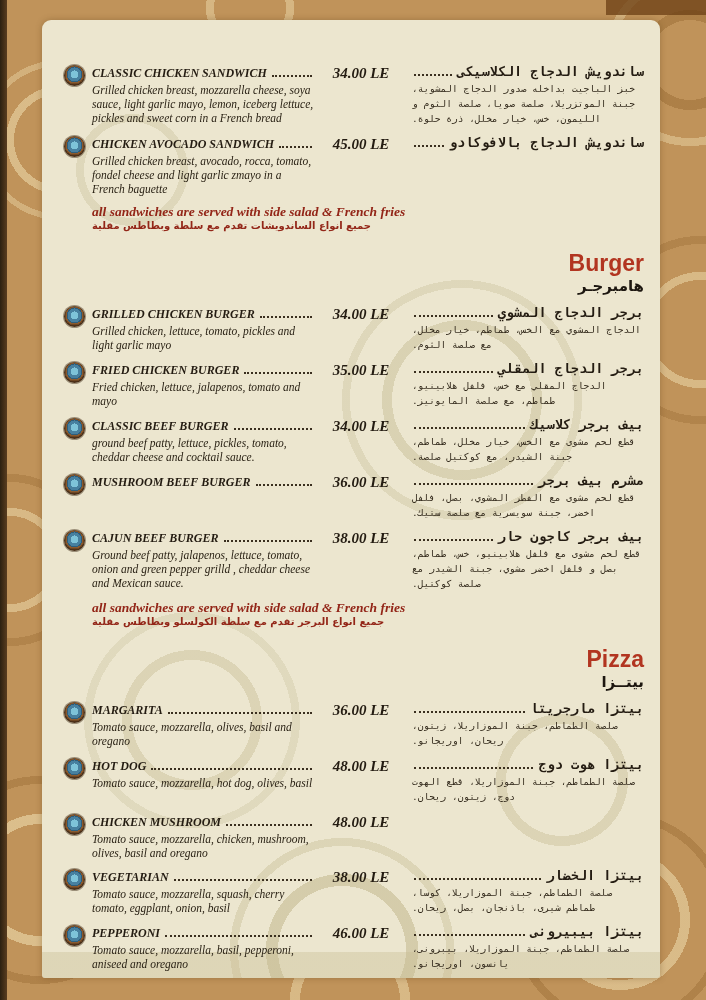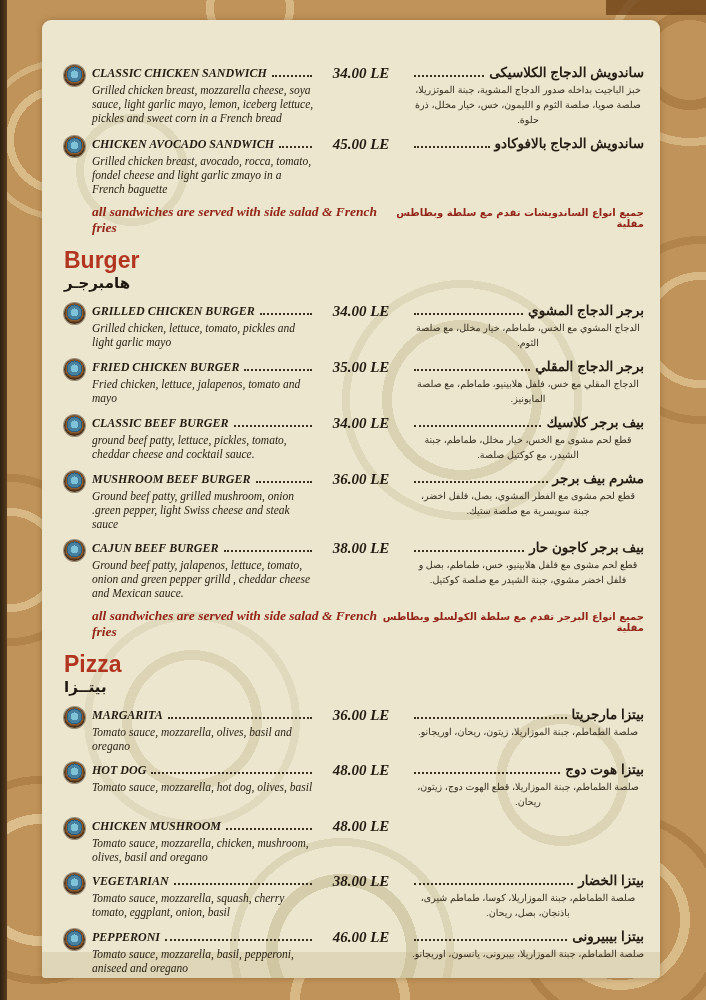--- a/index.html
+++ b/index.html
@@ -48,34 +48,34 @@
   .item{display:flex;align-items:flex-start;margin-bottom:8px;}
   .bullet{flex:0 0 21px;width:21px;height:21px;border-radius:50%;margin-top:1px;
     background:radial-gradient(circle at 50% 45%, #7ec3d8 0 4px, #47809f 4px 7px, #2e5d7a 7px 8px, #8a5a2e 8px 9px, #6f4723 9px 10px, #52341a 10px);
     box-shadow:0 0 0 1px rgba(60,40,18,.45), inset 0 0 2px rgba(0,0,0,.4);}
   .en-block{width:222px;margin-left:7px;color:#241c12;}
   .en-title-row{display:flex;align-items:baseline;font-style:italic;font-weight:bold;font-size:12px;line-height:19px;}
   .en-name{white-space:nowrap;}
   .lead{flex:1;min-width:10px;border-bottom:2px dotted #3a2f1f;margin:0 2px 4px 5px;}
   .en-desc{font-style:italic;font-size:11.5px;line-height:14px;color:#2a2215;}
   .price{flex:0 0 86px;font-style:italic;font-weight:bold;font-size:15px;line-height:19px;color:#241c12;white-space:nowrap;padding-left:8px;box-sizing:border-box;text-align:center;}
-  .ar-block{margin-left:auto;width:232px;direction:rtl;text-align:center;font-family:Liberation Sans, sans-serif;color:#241c12;}
+  .ar-block{margin-left:auto;width:232px;direction:rtl;text-align:left;font-family:Liberation Mono, monospace;color:#241c12;}
   .ar-title-row{display:flex;align-items:baseline;font-weight:bold;font-size:13.5px;line-height:18px;}
   .ar-name{white-space:nowrap;}
   .ar-lead{flex:1;min-width:8px;border-bottom:2px dotted #3a2f1f;margin:0 5px 4px 2px;}
   .ar-desc{font-size:9.5px;line-height:15px;color:#332a1c;}
 
   
   .note-row{display:flex;justify-content:space-between;align-items:baseline;
-    margin:4px 0 6px 0;padding-left:28px;}
+    margin:4px 0 6px 0;padding-left:28px;flex-direction:column;}
   .note-en{font-style:italic;font-weight:bold;font-size:13.5px;color:#932618;}
   .note-ar{font-family:"DejaVu Sans", sans-serif;font-weight:bold;font-size:10px;color:#932618;direction:rtl;}
 
   
-  .section-head{text-align:left;margin:12px 0 8px 0;}
+  .section-head{text-align:right;margin:20px 0 8px 0;}
   .head-en{font-family:"Liberation Sans", sans-serif;font-weight:bold;font-size:23px;line-height:25px;color:#b23520;}
   .head-ar{font-family:"DejaVu Sans", sans-serif;font-weight:bold;font-size:15px;line-height:21px;color:#1d1710;}
 </style>
 </head>
 <body>
 
 <div class="bg-ornament"></div>
 <div class="spine"></div>
 <div class="corner-patch"></div>
 
@@ -178,21 +178,20 @@
           <div class="ar-desc">قطع لحم مشوى مع الخس، خيار مخلل، طماطم، جبنة الشيدر، مع كوكتيل صلصة.</div>
         </div>
       </div>
       <div class="item">
         <span class="bullet"></span>
         <div class="en-block">
           <div class="en-title-row">
             <span class="en-name">MUSHROOM BEEF BURGER</span>
             <span class="lead"></span>
           </div>
-          <div class="en-desc">Ground beef patty, grilled mushroom, onion .green pepper, light Swiss cheese and steak sauce</div>
         </div>
         <div class="price">36.00 LE</div>
         <div class="ar-block">
           <div class="ar-title-row">
             <span class="ar-name">مشرم بيف برجر</span>
             <span class="ar-lead"></span>
           </div>
           <div class="ar-desc">قطع لحم مشوى مع الفطر المشوي، بصل، فلفل اخضر، جبنة سويسرية مع صلصة ستيك.</div>
         </div>
       </div>

